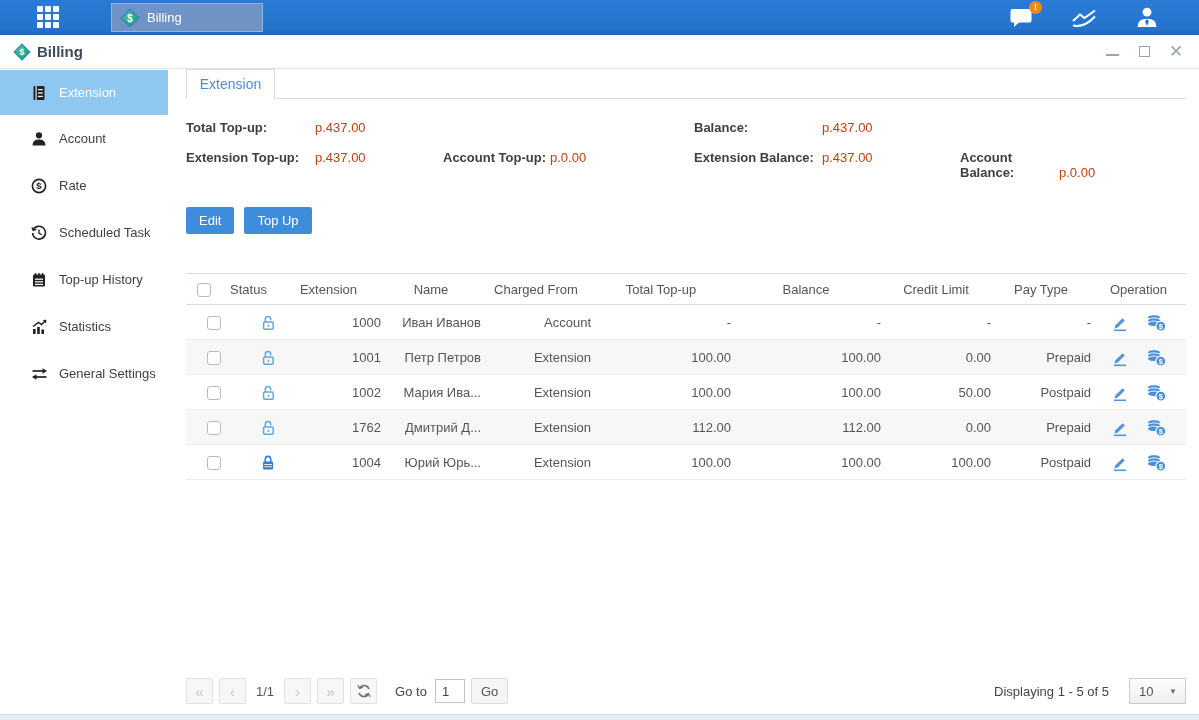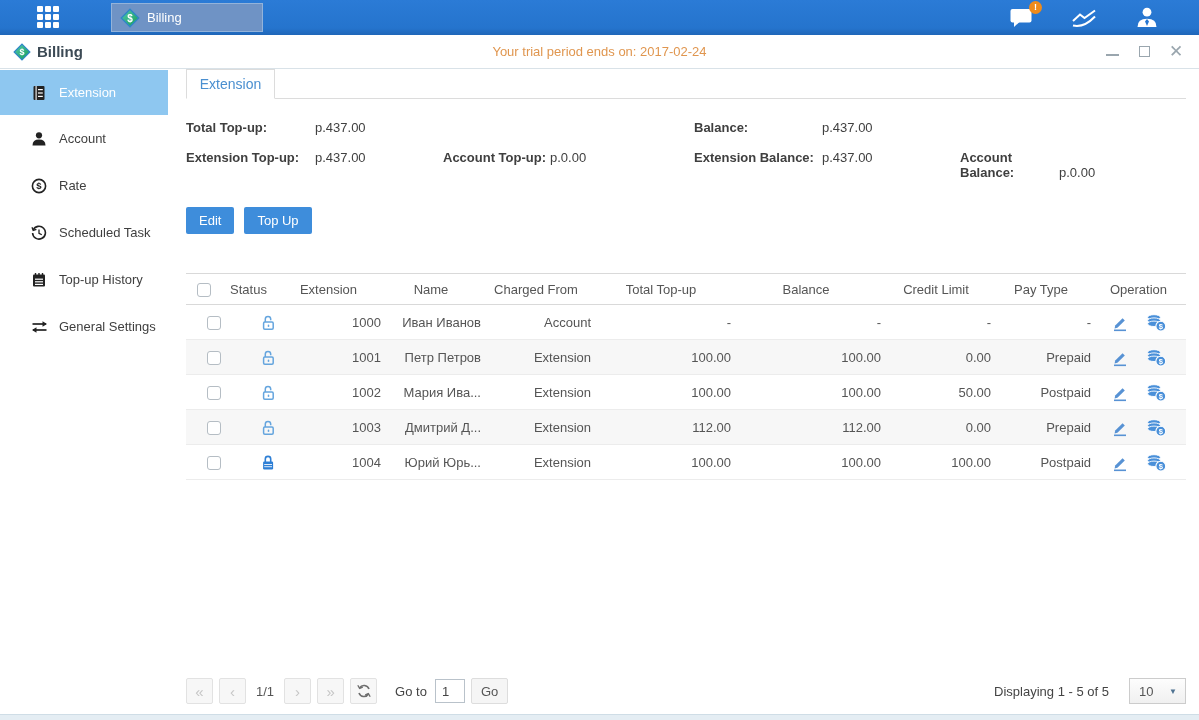--- a/index.html
+++ b/index.html
@@ -34,21 +34,21 @@
   .side-item.active { background:#8ec7f0; color:#fff; height:45px; }
   .side-item .sicon { width:18px; height:18px; flex:none; display:flex; align-items:center; justify-content:center; }
 
   .main { flex:1; display:flex; flex-direction:column; padding:0 14px 0 18px; }
   .tabbar { height:30px; display:flex; border-bottom:1px solid #dcdcdc; }
   .tab-active { width:89px; background:#fff; border:1px solid #dcdcdc; border-bottom:1px solid #fff; margin-bottom:-1px; color:#4a8fd0; display:flex; align-items:center; justify-content:center; font-size:14px; cursor:pointer; }
 
   
   .summary { margin-top:21px; display:grid; grid-template-columns:257px 251px 266px auto; row-gap:15px; }
   .sum-cell .lbl { font-weight:bold; color:#3f3f3f; display:inline-block; }
-  .sum-cell .val { color:#404040; }
+  .sum-cell .val { color:#c2410c; }
   .c1 .lbl { width:129px; } .c2 .lbl { width:107px; } .c3 .lbl { width:128px; } .c4 .lbl { width:99px; }
 
   
   .btnrow { margin-top:27px; display:flex; gap:10px;align-items:center; }
   .btn-blue { background:#3e8ddb; color:#fff; border:none; border-radius:2px; height:27px; padding:0 13px; font-size:13px; font-family:inherit; cursor:pointer; }
 
   
   table { border-collapse:collapse; table-layout:fixed; width:1000px; margin-top:39px; }
   th { border-top:1px solid #d9d9d9; border-bottom:1px solid #d9d9d9; height:31px; font-weight:normal; color:#555; text-align:center; font-size:13px; }
   td { height:35px; text-align:right; color:#555; border-bottom:1px solid #ececec; font-size:13px; }
@@ -149,21 +149,20 @@
       <svg width="24" height="24" viewBox="0 0 24 24" fill="#fff">
         <circle cx="12" cy="6.2" r="4.4"></circle>
         <path d="M2.5 21 Q2.5 12.8 12 12.8 Q21.5 12.8 21.5 21 Z"></path>
         <path d="M12 13 L10 15.5 L12 20 L14 15.5 Z" fill="#2677d2"></path>
       </svg>
     </div>
   </div>
 </div>
 
 <div class="titlebar">
-  <div class="trial">Your trial period ends on: 2017-02-24</div>
   <div class="title-left">
     <span style="display:flex">
       <svg width="18" height="18" viewBox="0 0 24 24">
           <use href="#diamond-dollar"></use>
         </svg>
     </span>
     <span class="title-text">Billing</span>
   </div>
   <div class="win-controls">
     <span class="wc wc-min"></span>
@@ -223,20 +222,32 @@
             <rect x="2" y="2.5" width="12" height="12" rx="1" fill="#222"></rect>
             <rect x="3.8" y="1" width="1.4" height="3" fill="#222"></rect>
             <rect x="7.3" y="1" width="1.4" height="3" fill="#222"></rect>
             <rect x="10.8" y="1" width="1.4" height="3" fill="#222"></rect>
             <rect x="4" y="6.6" width="8" height="1.2" fill="#fff"></rect>
             <rect x="4" y="9.2" width="8" height="1.2" fill="#fff"></rect>
             <rect x="4" y="11.8" width="8" height="1.2" fill="#fff"></rect>
           </svg>
       </span>
       <span>Top-up History</span>
+    </div>
+    <div class="side-item">
+      <span class="sicon">
+        <svg width="17" height="16" viewBox="0 0 17 16">
+            <rect x="2" y="10" width="2.6" height="5" fill="#222"></rect>
+            <rect x="6.2" y="8" width="2.6" height="7" fill="#222"></rect>
+            <rect x="10.4" y="10.5" width="2.6" height="4.5" fill="#222"></rect>
+            <path d="M2 7.5 L7.5 3.5 L10.5 5.5 L14.5 1.8" fill="none" stroke="#222" stroke-width="1.5"></path>
+            <path d="M11.8 1 L15.5 0.8 L15 4.5 Z" fill="#222"></path>
+          </svg>
+      </span>
+      <span>Statistics</span>
     </div>
     <div class="side-item">
       <span class="sicon">
         <svg width="17" height="16" viewBox="0 0 17 16" stroke="#222" stroke-width="1.7" fill="#222">
             <line x1="1.5" y1="5" x2="15" y2="5"></line>
             <path d="M11.5 2.2 L16 5 L11.5 7.8 Z" stroke="none"></path>
             <line x1="2" y1="11" x2="15.5" y2="11"></line>
             <path d="M5.5 8.2 L1 11 L5.5 13.8 Z" stroke="none"></path>
           </svg>
       </span>
@@ -395,21 +406,21 @@
       <tr>
         <td><span class="cb"></span></td>
         <td>
           <span class="lockicon" style="display: inline-flex;">
                 <svg width="16" height="17" viewBox="0 0 16 17">
                   <use href="#ic-lock-open"></use>
                 </svg>
               </span>
           
         </td>
-        <td>1003</td>
+        <td>1762</td>
         <td>Дмитрий Д...</td>
         <td>Extension</td>
         <td>112.00</td>
         <td>112.00</td>
         <td>0.00</td>
         <td>Prepaid</td>
         <td>
           <span class="ops">
             <span class="opicon">
                   <svg width="20" height="19" viewBox="0 0 20 19">

